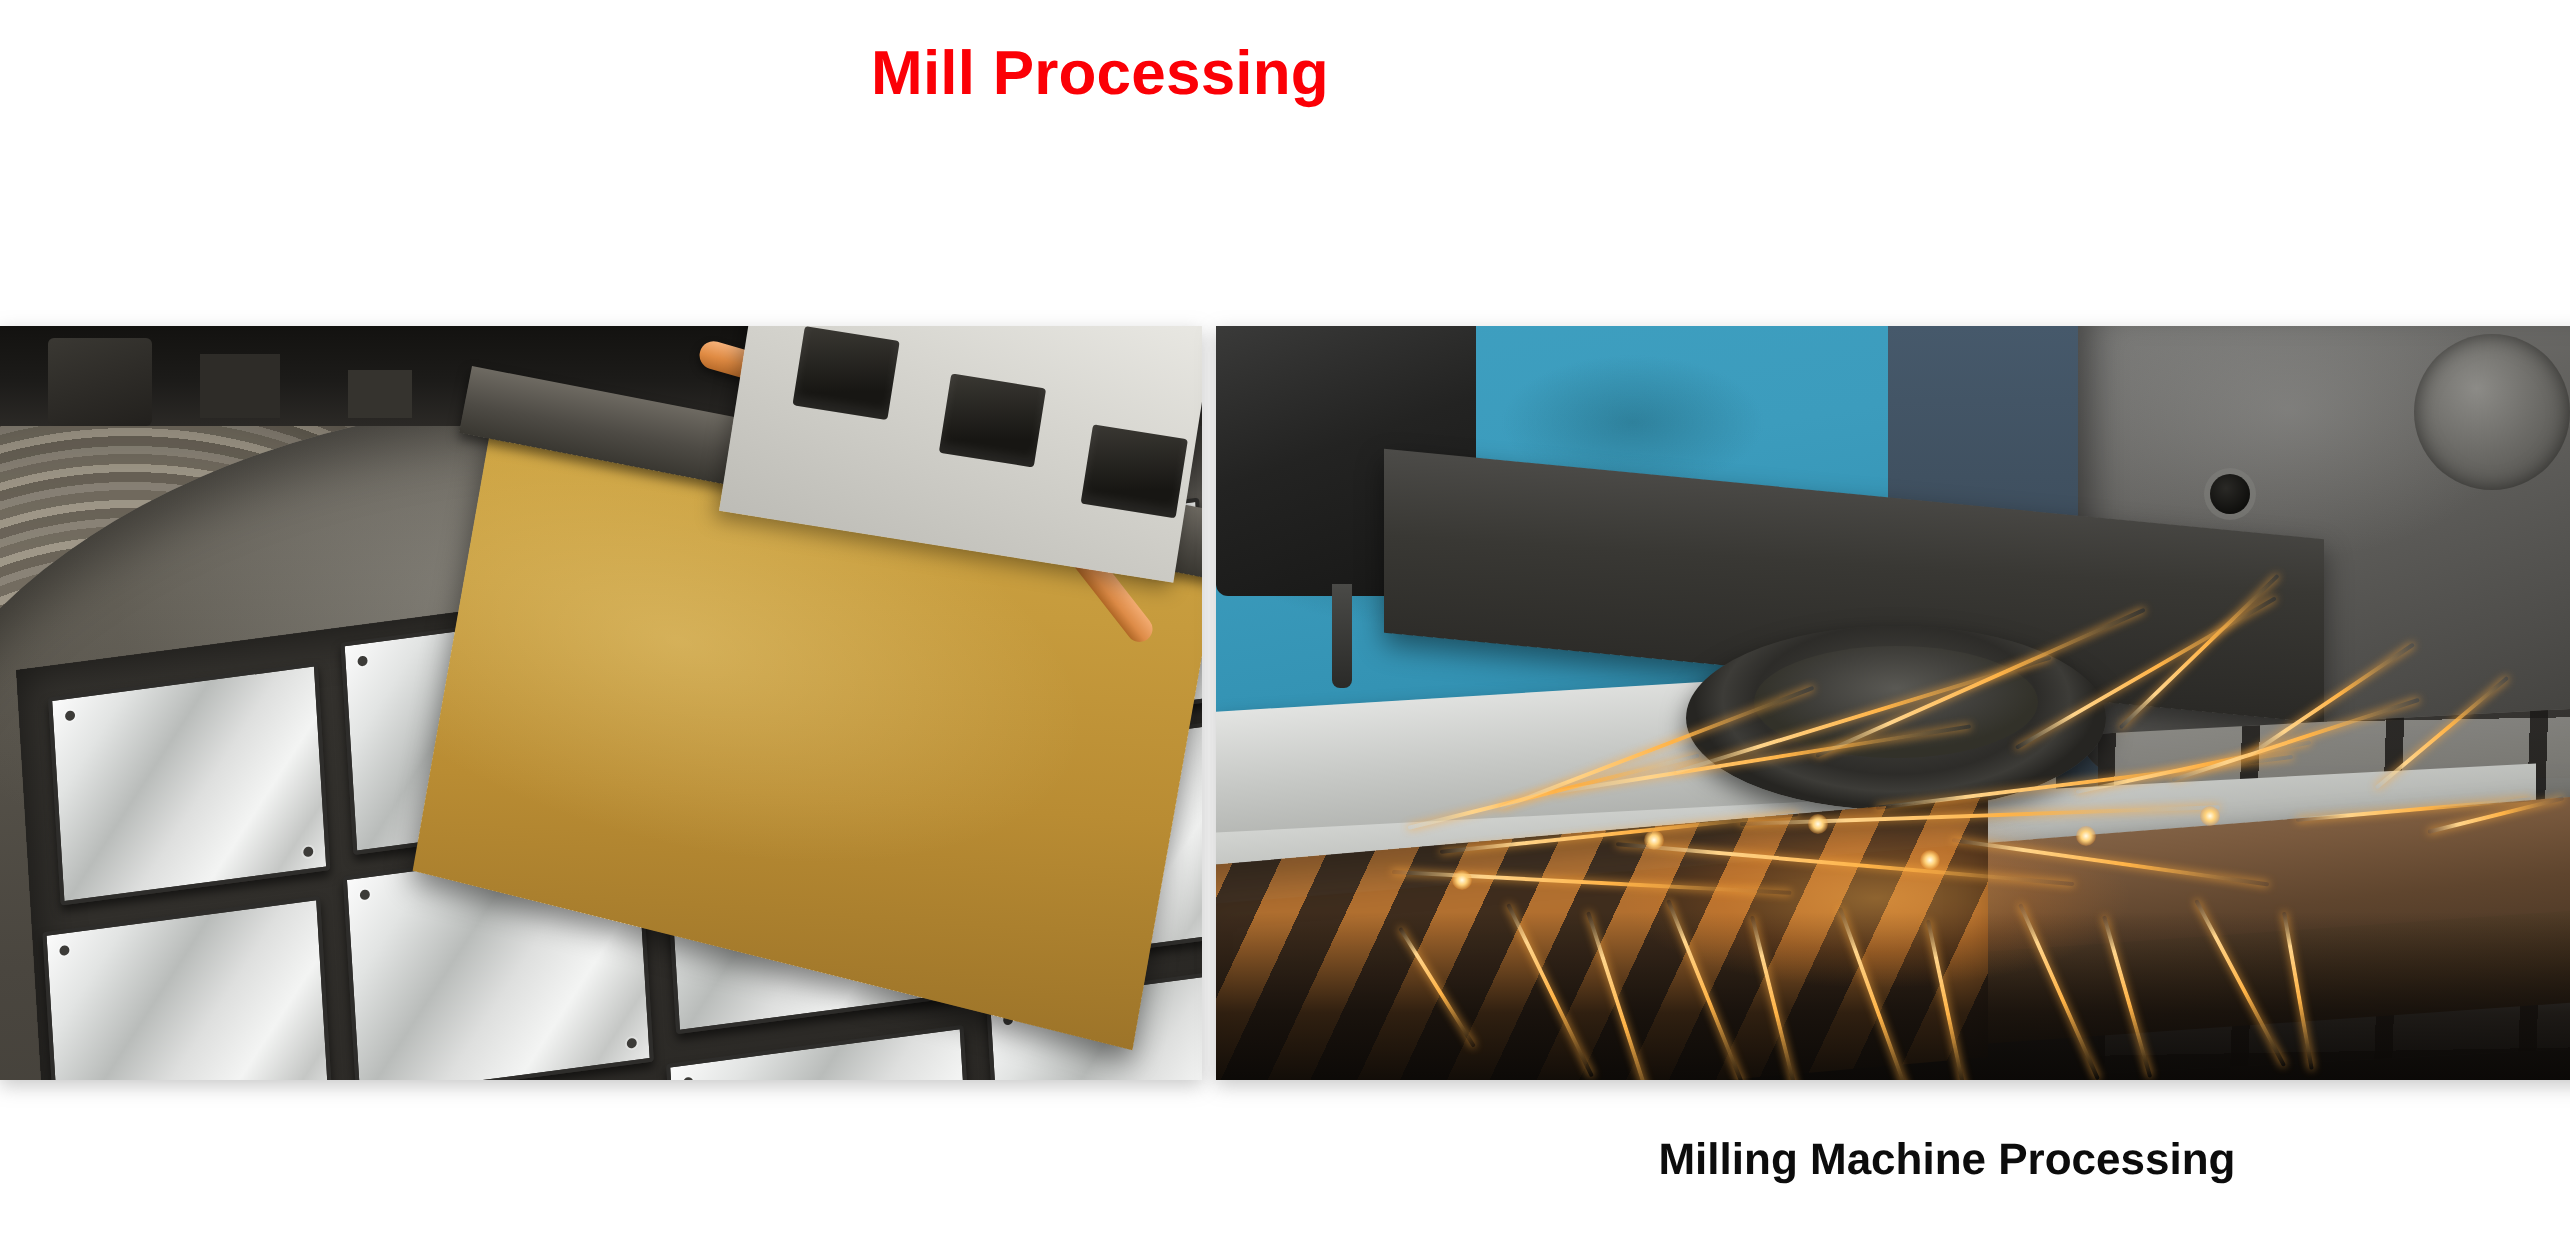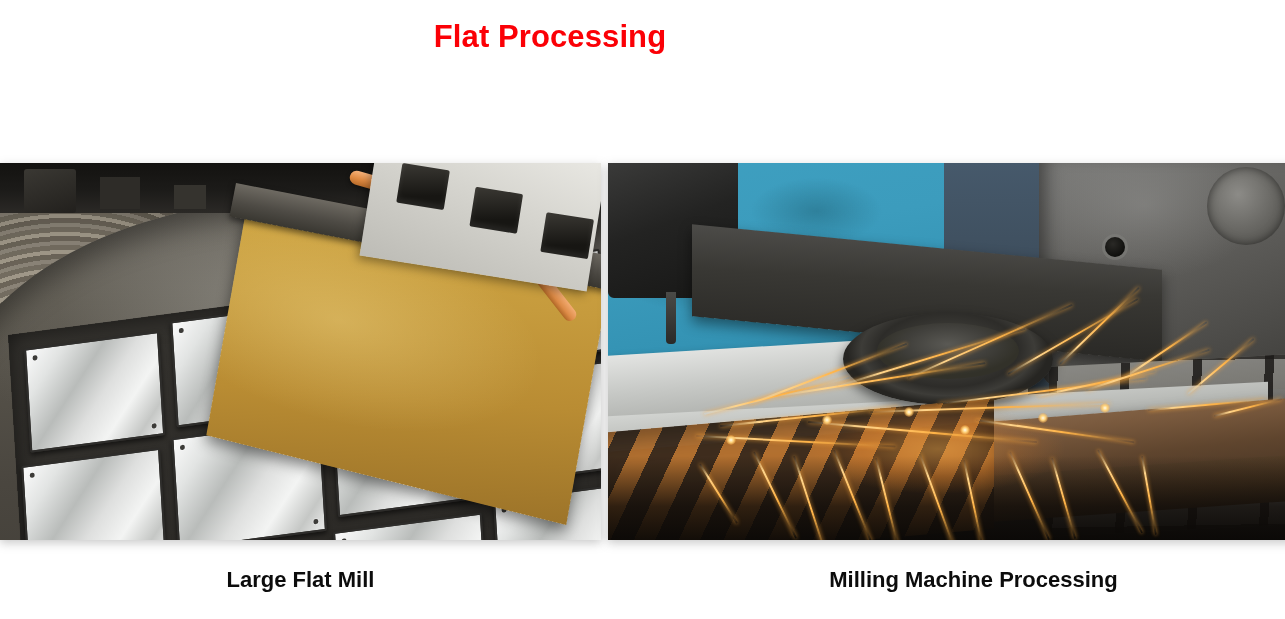--- a/index.html
+++ b/index.html
@@ -313,21 +313,21 @@
     position: absolute; left: 160px; top: 226px; width: 340px; height: 120px;
     background: radial-gradient(ellipse 50% 50% at 50% 50%, rgba(255,176,74,0.42) 0%, rgba(255,140,40,0.16) 45%, rgba(255,120,20,0) 75%);
     pointer-events: none;
   }
 </style>
 </head>
 <body>
 
 <div class="page">
 
-  <h1 class="title">Flat Processing</h1>
+  <h1 class="title">Mill Processing</h1>
 
 
   <div class="figures">
 
     <figure class="figure left">
       <div class="photo p1">
         <div class="p1-rim"></div>
         <div class="p1-table"></div>
         <div class="p1-floor"></div>
         <div class="p1-frame"></div>
@@ -360,21 +360,20 @@
 
         <div class="p1-hose"></div>
         <div class="p1-hose2"></div>
 
         <div class="p1-housing">
           <span class="p1-win" style="left:28px;  top:32px;"></span>
           <span class="p1-win" style="left:104px; top:44px;"></span>
           <span class="p1-win" style="left:178px; top:58px;"></span>
         </div>
       </div>
-      <figcaption class="caption">Large Flat Mill</figcaption>
     </figure>
 
     <figure class="figure right">
       <div class="photo p2">
         <div class="p2-wall"></div>
         <div class="p2-col"></div>
         <div class="p2-head">
           <span class="p2-head-bolt"></span>
           <span class="p2-head-disc"></span>
         </div>

